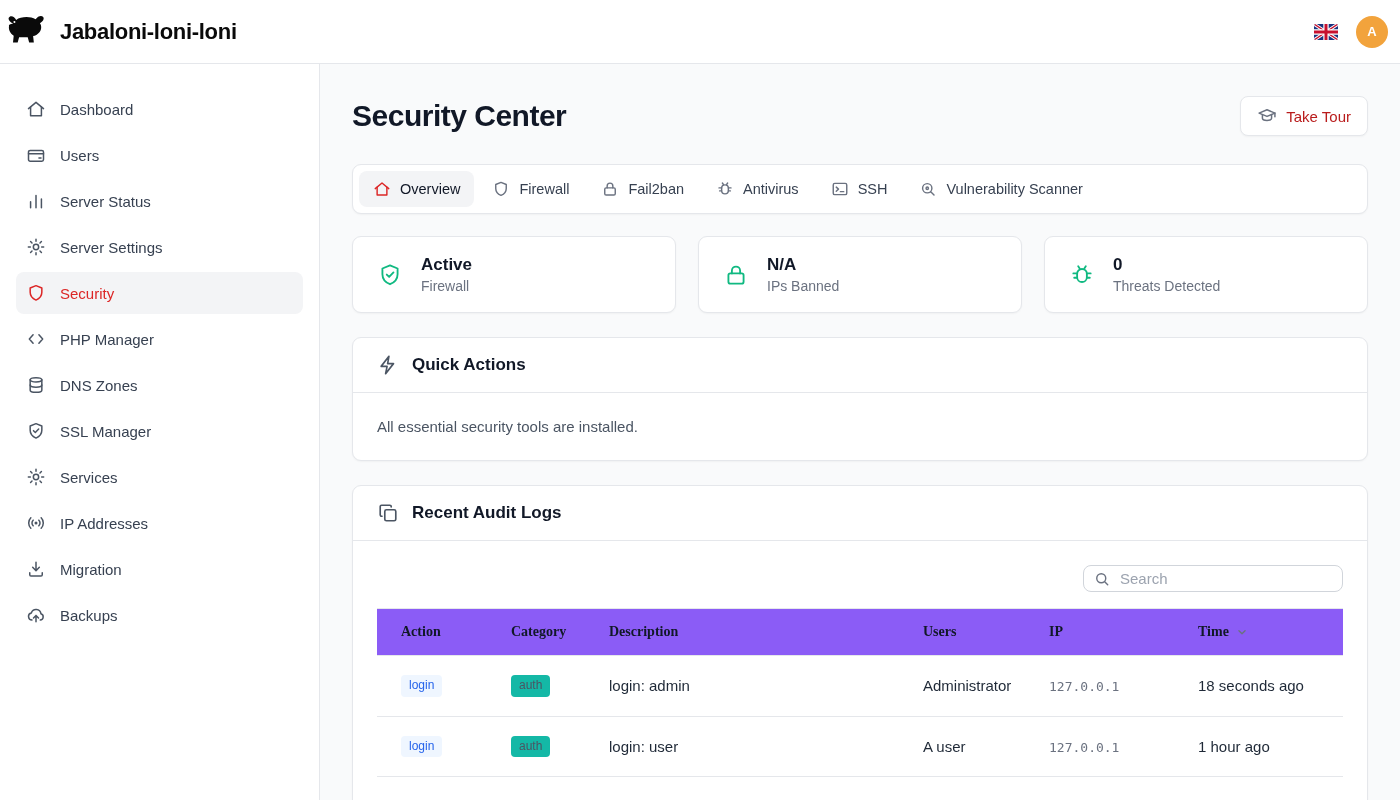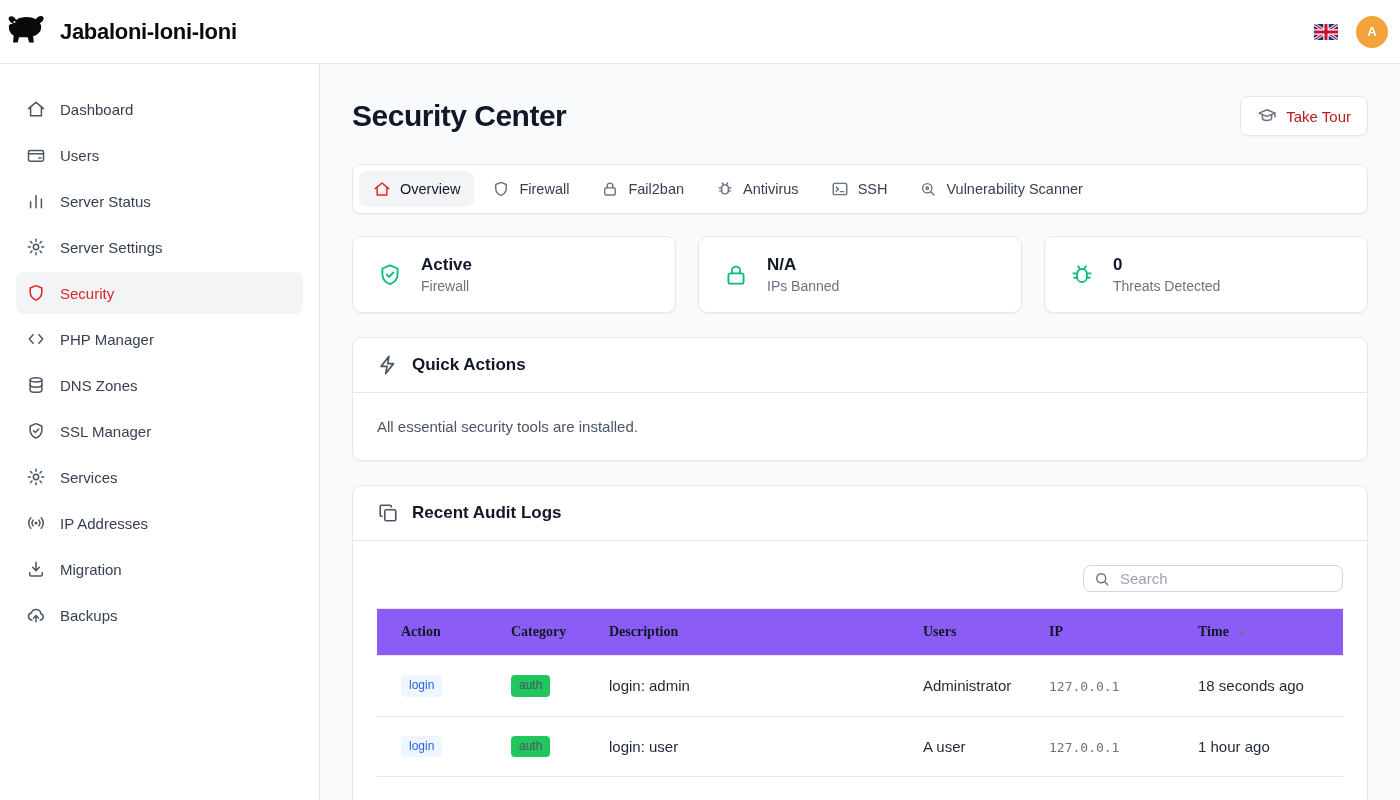--- a/index.html
+++ b/index.html
@@ -109,21 +109,21 @@
     cursor: pointer;
   }
   .th .icn { color: #6b7280; display: inline-flex; }
   .td { padding: 19px 8px 19px 24px; font-size: 15px; color: #1f2937; }
   .data-row { border-bottom: 1px solid #e5e7eb; }
   .badge {
     display: inline-block; font-size: 12px; padding: 3px 8px; border-radius: 4px;
     line-height: 1.3;
   }
   .badge-action { color: var(--blue, #2563eb); background: #eff6ff; cursor: pointer; }
-  .badge-cat { color: #4b5563; background: #22c55e; }
+  .badge-cat { color: #4b5563; background: #14b8a6; }
   .ip-text { font-family: "DejaVu Sans Mono", monospace; font-size: 13px; color: #6b7280; }
   .partial-row { height: 60px; }
 </style>
 </head>
 <body>
 
 <header class="topbar">
   <div class="brand">
     <span class="icn">
       <svg width="46" height="36" viewBox="0 0 64 48" fill="none">

